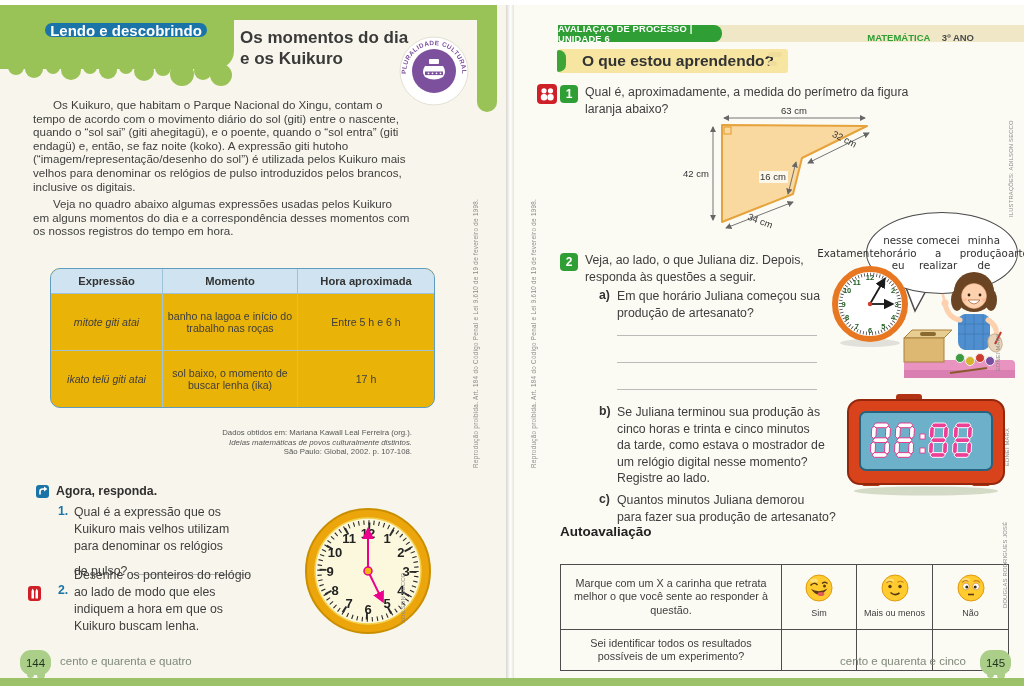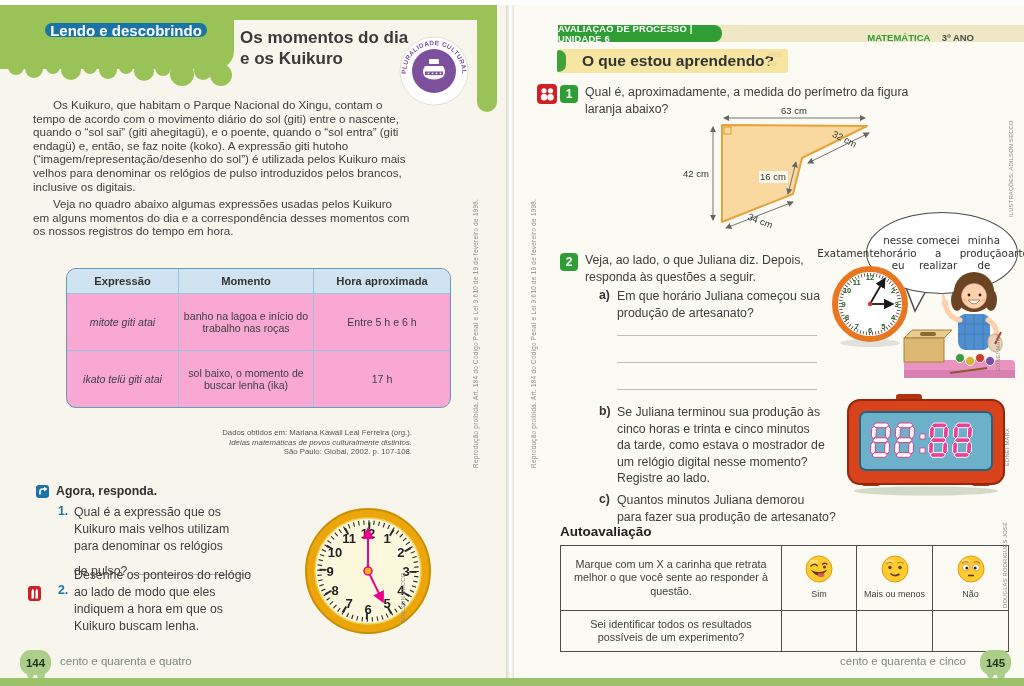--- a/index.html
+++ b/index.html
@@ -13,40 +13,40 @@
           background:linear-gradient(to right,#d9d7cc,#ffffff 55%,#e6e4da);}
   .bottom-strip{position:absolute;left:0;right:0;bottom:0;height:8px;background:#9bc269;}
 
   
   .badge-blue{background:#1b74a8;color:#fff;font-weight:bold;font-size:15px;
               border-radius:14px;display:flex;align-items:center;justify-content:center;}
   .left-title{font-weight:bold;font-size:17px;line-height:21px;color:#3a3a3a;}
   .bodytext{font-size:11.6px;line-height:13.6px;color:#3e3e3e;}
   .bodytext p{margin:0 0 4px 0;text-indent:20px;}
   .ktable{border-collapse:separate;border-spacing:0;border:1.6px solid #5f9cc0;
-          border-radius:10px;overflow:hidden;background:#f9a8d4;table-layout:fixed;margin-left:16px;}
+          border-radius:10px;overflow:hidden;background:#eab308;table-layout:fixed;}
   .ktable th{background:#cfe3f0;font-size:11.2px;color:#333;padding:6px 3px;
              border-right:1.3px solid #9cc3da;font-weight:bold;}
   .ktable th:last-child,.ktable td:last-child{border-right:none;}
   .ktable td{font-size:10.6px;text-align:center;padding:16px 3px;line-height:12px;
              border-right:1.3px solid #9cc3da;border-top:1.3px solid #9cc3da;color:#3e3e3e;}
   .ktable td.expr{font-style:italic;}
   .source{font-size:7.8px;line-height:9.6px;color:#555;text-align:right;}
   .source .it{font-style:italic;}
   .prompt{font-weight:bold;font-size:12.3px;color:#2f2f2f;}
   .qnum-blue{color:#1b74a8;font-weight:bold;font-size:12.3px;}
   .qtext{font-size:12.3px;line-height:17px;color:#3e3e3e;}
   .ansline{display:inline-block;border-bottom:1.1px solid #b5b5b5;}
   .vtext{writing-mode:vertical-rl;transform:rotate(180deg);font-size:6.3px;color:#8a8a8a;
          letter-spacing:.3px;white-space:nowrap;}
   .vcredit{writing-mode:vertical-rl;transform:rotate(180deg);font-size:5.8px;color:#8a8a8a;
          letter-spacing:.2px;white-space:nowrap;}
   .footer-words{font-size:11.5px;color:#7f8a7a;}
   .blob{background:#abce88;border-radius:11px;display:flex;align-items:center;
-        justify-content:center;font-weight:bold;font-size:11.5px;color:#1f3320;}
+        justify-content:center;font-weight:normal;font-size:11.5px;color:#1f3320;}
   .blob:after{content:"";position:absolute;left:7px;bottom:-3px;width:7px;height:7px;
               border-radius:50%;background:#abce88;}
   .blob:before{content:"";position:absolute;left:17px;bottom:-4px;width:8px;height:8px;
                border-radius:50%;background:#abce88;}
   .blob{position:absolute;}
 
   
   .tan-strip{background:#efe7c6;}
   .hdr-badge{background:#2f9e34;color:#fff;font-weight:bold;font-size:9.3px;
              letter-spacing:.2px;border-radius:0 8px 8px 0;display:flex;align-items:center;
@@ -429,21 +429,21 @@
       <use href="#seg8"></use>
     </g>
     <g transform="translate(110,31) scale(0.78) skewX(-3)" fill="#ee3f96" stroke="#ffffff" stroke-width="1.2" stroke-linejoin="round">
       <use href="#seg8"></use>
     </g>
   </svg>
   <div class="abs vcredit" style="left:490px;top:413px;height:48px">EDNEI MARX</div>
 
   <div class="abs aa-head" style="left:46px;top:519px">Autoavaliação</div>
 
-  <table class="abs aa-table" style="left:46px;top:540px;width:432px">
+  <table class="abs aa-table" style="left:46px;top:559px;width:432px">
     <tbody>
         <tr>
       <td style="width:208px;height:60px">Marque com um X a carinha que retrata melhor o que você sente ao responder à questão.</td>
       <td class="aa-opt" style="width:74px">
         <svg width="30" height="30" viewBox="0 0 30 30">
           <circle cx="15" cy="15" r="13" fill="#ffcb2e" stroke="#e09b12" stroke-width="1"></circle>
           <ellipse cx="10" cy="7.5" rx="4" ry="2" fill="#ffe38a" opacity="0.8"></ellipse>
           <path d="M6.5,12.5 q3.5,-4 7,-0.5" stroke="#5b3b17" stroke-width="1.5" fill="none"></path>
           <path d="M18,10.5 q3,-2.5 5.5,0" stroke="#5b3b17" stroke-width="1.5" fill="none"></path>
           <circle cx="20.5" cy="13" r="1.5" fill="#5b3b17"></circle>

